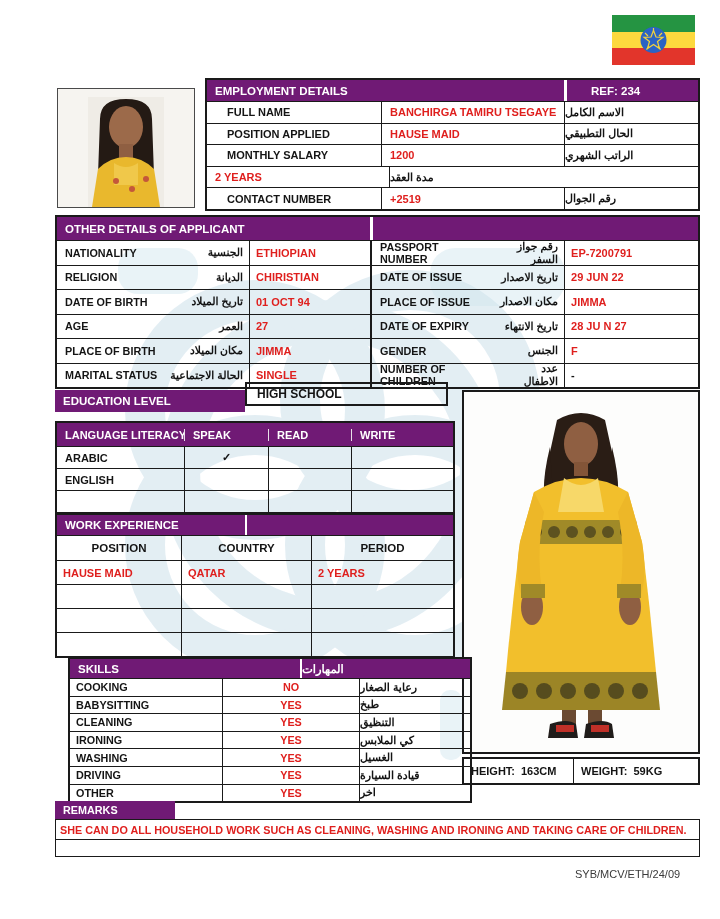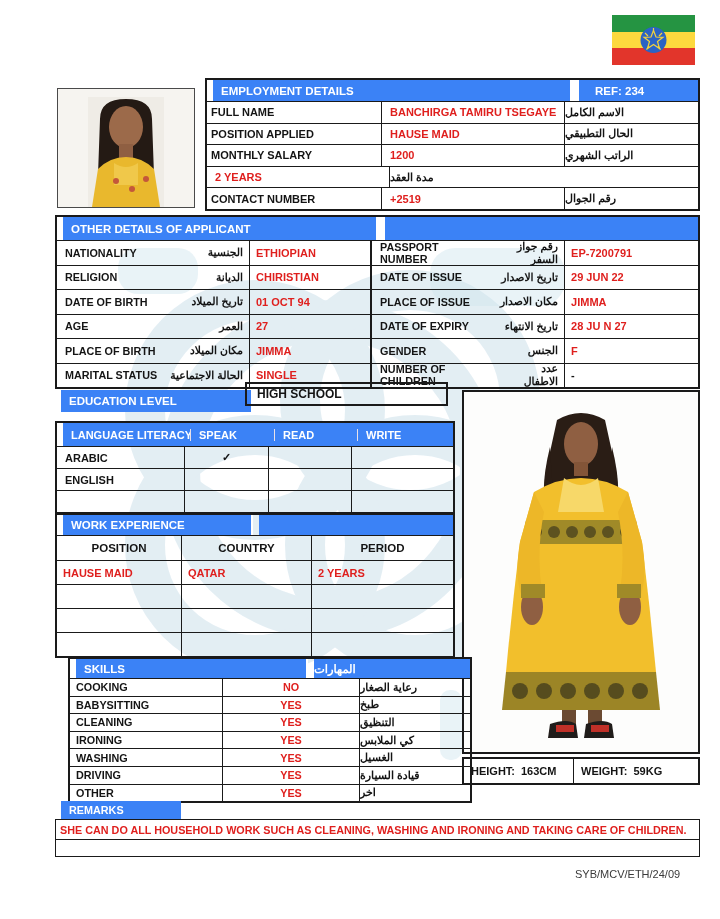--- a/index.html
+++ b/index.html
@@ -20,34 +20,34 @@
   .logo-pill { background:#8fb9cc; color:#ffffff; font-size:9.5px; font-weight:bold;
                border-radius:7px; padding:1px 8px; margin-top:2px; line-height:12px; }
   .logo-en-sub { color:#7fa9bf; font-size:6.8px; font-weight:bold; letter-spacing:0.6px; margin-top:1px; }
   .flag { position:absolute; left:612px; top:15px; width:83px; height:50px; }
   
   .photo-small { position:absolute; left:57px; top:88px; width:138px; height:120px;
                  background:#fcfbf9; border:1px solid #4a4a4a; }
   .photo-big { position:absolute; left:462px; top:390px; width:238px; height:364px;
                background:#fdfdfc; border:2px solid #1a1a1a; }
   
-  .ph { background:#3b82f6; color:#ffffff; font-weight:bold; font-size:11.5px;
-        display:flex; align-items:center;margin-left:6px; }
+  .ph { background:#701a75; color:#ffffff; font-weight:bold; font-size:11.5px;
+        display:flex; align-items:center; }
   .red { color:#df1f1d; font-weight:bold; }
   .blk { color:#141414; font-weight:bold; }
   .cell { display:flex; align-items:center; font-size:11px; overflow:hidden; white-space:nowrap; }
   .ar { direction:rtl; }
   
   .emp { position:absolute; left:205px; top:78px; width:495px; border:2px solid #1a1a1a; }
   .emp-head { height:21px; display:flex; }
   .emp-head .t1 { flex:0 0 357px; padding-left:8px; }
   .emp-head .gap { flex:0 0 3px; background:#ffffff; }
-  .emp-head .t2 { flex:1; padding-left:16px; }
+  .emp-head .t2 { flex:1; padding-left:24px; }
   .emp-row { display:flex; height:21.6px; border-top:1px solid #1a1a1a; }
-  .emp-row .c1 { flex:0 0 175px; padding-left:4px; border-right:1px solid #1a1a1a; }
+  .emp-row .c1 { flex:0 0 175px; padding-left:20px; border-right:1px solid #1a1a1a; }
   .emp-row .c2 { flex:0 0 183px; padding-left:8px; border-right:1px solid #1a1a1a; }
   .emp-row .c3 { flex:1; justify-content:flex-end; padding-right:8px; }
   
   .other { position:absolute; left:55px; top:215px; width:645px; border:2px solid #1a1a1a; }
   .other-head { height:23px; display:flex; }
   .other-head .t1 { flex:0 0 313px; padding-left:8px; }
   .other-head .gap { flex:0 0 3px; background:#ffffff; }
   .other-head .t2 { flex:1; }
   .other-body { display:flex; }
   .ohalf { width:315px; }

